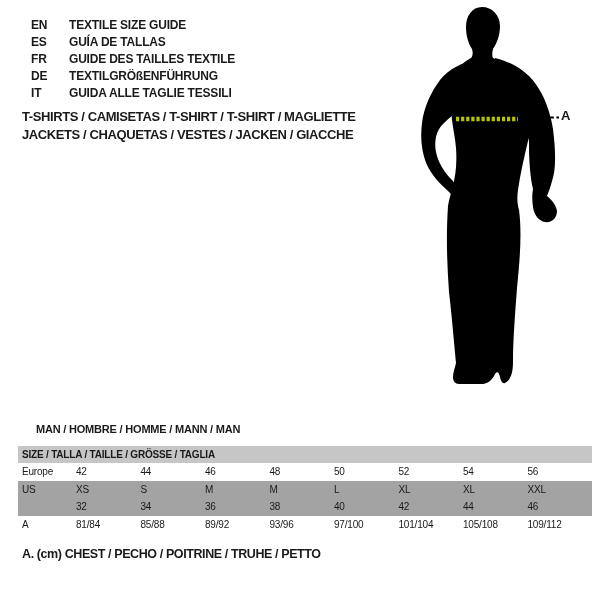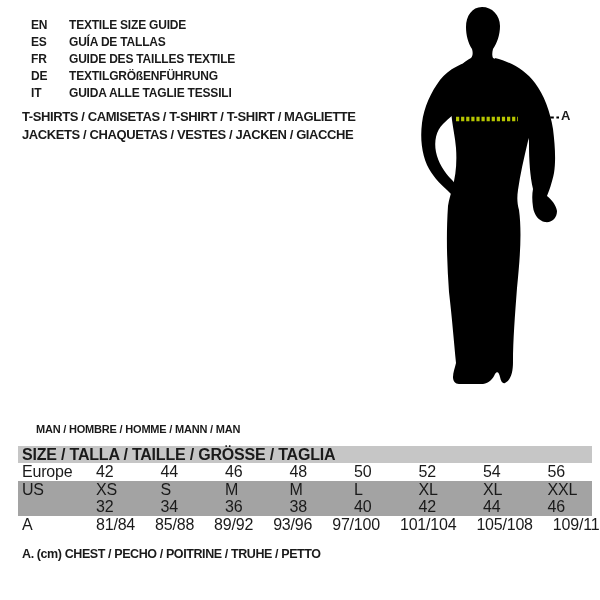--- a/index.html
+++ b/index.html
@@ -15,26 +15,26 @@
   
   .category-block{position:absolute;left:22px;top:108px;font-weight:bold;font-size:13px;
     line-height:18px;letter-spacing:-0.4px;}
   
   .figure-svg{position:absolute;left:0;top:0;}
   .measure-a{position:absolute;left:561px;top:108px;font-weight:bold;font-size:13px;}
   
   .man-label{position:absolute;left:36px;top:423px;font-weight:bold;font-size:11px;
     letter-spacing:-0.2px;}
   
-  .size-table{position:absolute;left:18px;top:446px;width:574px;font-size:16px;
+  .size-table{position:absolute;left:18px;top:446px;width:574px;font-size:10px;
     letter-spacing:-0.2px;}
   .t-header{height:17px;line-height:17px;background:#c6c6c6;font-weight:bold;
     padding-left:4px;letter-spacing:-0.2px;}
   .t-row{display:grid;grid-template-columns:58px repeat(8,1fr);height:17.5px;
-    line-height:17.5px;gap:20px;}
+    line-height:17.5px;}
   .t-row.shaded{background:#a3a3a3;}
   .t-label{padding-left:4px;text-align:left;}
   .t-cell{text-align:left;}
   
   .footnote{position:absolute;left:22px;top:547px;font-weight:bold;font-size:12.5px;
     letter-spacing:-0.4px;}
 </style>
 </head>
 <body>
 

